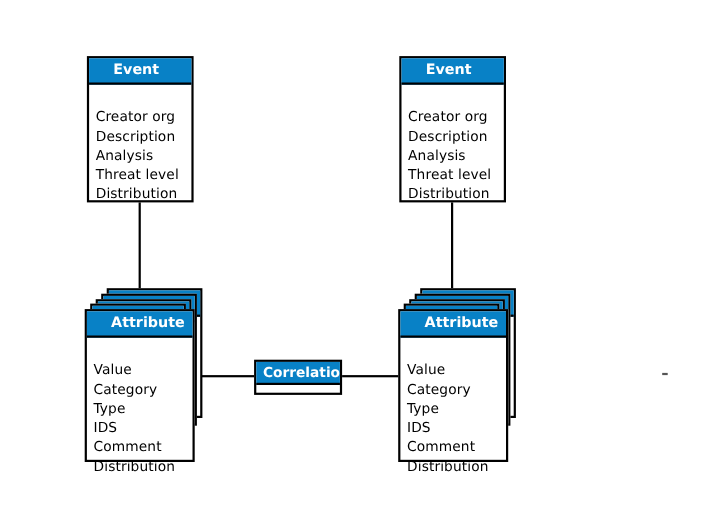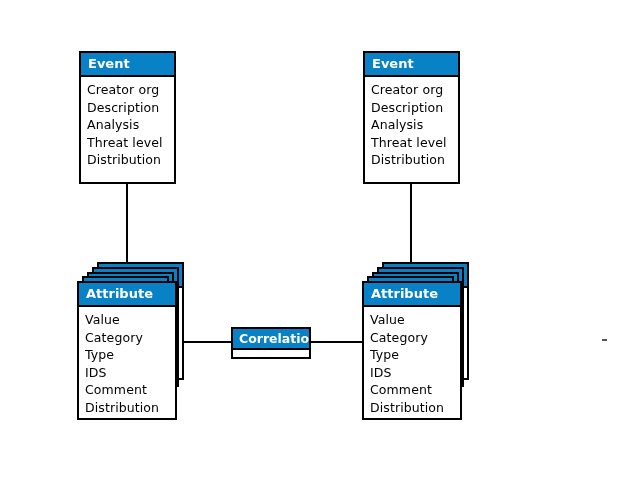--- a/index.html
+++ b/index.html
@@ -27,28 +27,28 @@
     border: 2px solid #000000;
   }
   .card-header {
     box-sizing: border-box;
     background: #0881c6;
     color: #ffffff;
     font-weight: bold;
     font-size: 13px;
     line-height: 22px;
     height: 24px;
-    padding: 0 7px;
+    padding: 0 22px;
     border-bottom: 2px solid #000000;
     white-space: nowrap;
     overflow: hidden;
   }
   .card-body {
     box-sizing: border-box;
-    padding: 4px 6px 4px 6px;
+    padding: 20px 6px 4px 6px;
   }
   .card-body .row {
     font-size: 12.5px;
     line-height: 17.6px;
     color: #000000;
     white-space: nowrap;
     letter-spacing: 0.1px;
   }
 
   

